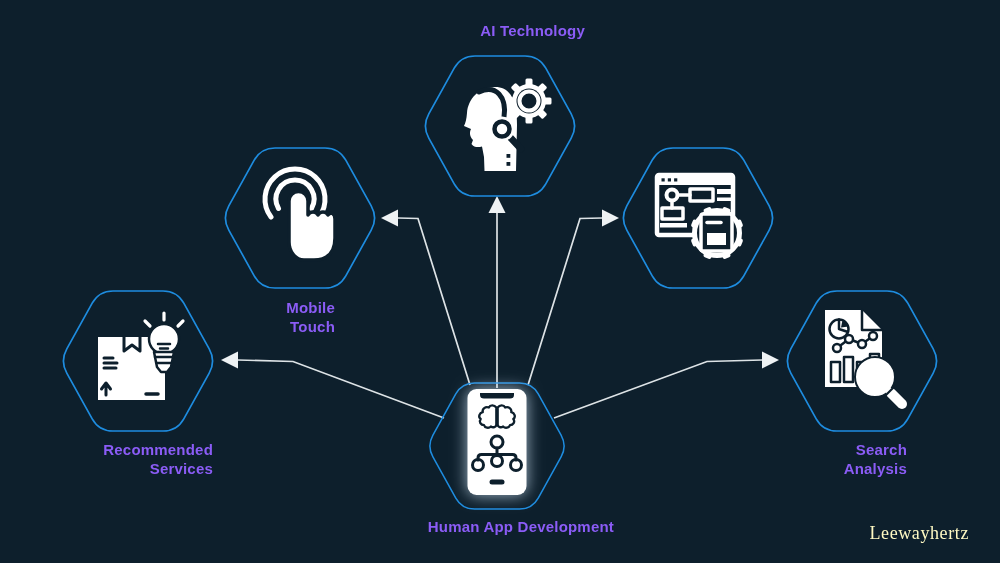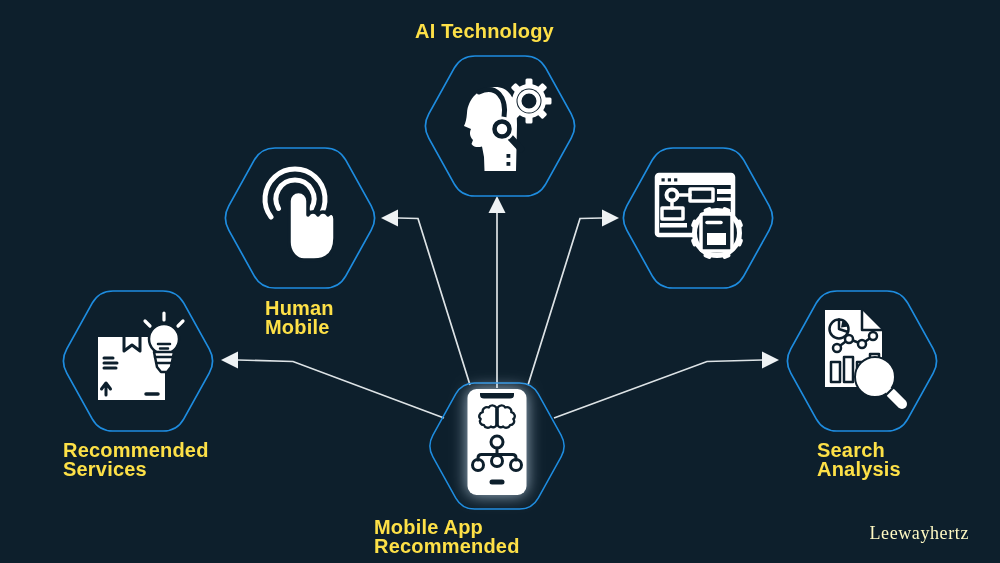--- a/index.html
+++ b/index.html
@@ -4,21 +4,21 @@
 <style>
   html,body{margin:0;padding:0;background:#0d1f2c;}
   #stage{
     position:relative;width:1000px;height:563px;overflow:hidden;
     background:#0d1f2c;
     font-family:"Liberation Sans","DejaVu Sans",sans-serif;
   }
   #diagram-svg{position:absolute;left:0;top:0;}
   .node-label{
     position:absolute;transform:translateX(-50%);
-    text-align:left;color:#fde047;font-size:20px;font-weight:600;
+    text-align:right;color:#8b5cf6;font-size:15px;font-weight:600;
     line-height:18.5px;letter-spacing:.2px;white-space:normal;
   }
   #watermark{
     position:absolute;top:523px;right:31px;
     font-family:"Liberation Serif","DejaVu Serif",serif;
     font-size:18px;color:#fef9c3;letter-spacing:.6px;font-weight:400;
   }
 </style>
 </head>
 <body>
@@ -178,19 +178,19 @@
       <path d="M -19,14 L -19,12 Q -19,8.5 -15.5,8.5 L 15.5,8.5 Q 19,8.5 19,12 L 19,14"></path>
       <circle cx="-19" cy="19" r="5.5"></circle>
       <circle cx="19" cy="19" r="5.5"></circle>
       <circle cx="0" cy="15" r="5.5"></circle>
     </g>
     <rect x="-7.5" y="33.5" width="15" height="5" rx="2.5" fill="#0d1f2c"></rect>
   </g>
 </svg>
 
   <div class="node-label" style="left:500px;top:22px;width:170px">AI Technology</div>
-  <div class="node-label" style="left:300px;top:299px;width:70px">Human Mobile</div>
+  <div class="node-label" style="left:300px;top:299px;width:70px">Mobile Touch</div>
   <div class="node-label" style="left:862px;top:441px;width:90px">Search Analysis</div>
   <div class="node-label" style="left:138px;top:441px;width:150px">Recommended Services</div>
-  <div class="node-label" style="left:494px;top:518px;width:240px">Mobile App Recommended</div>
+  <div class="node-label" style="left:494px;top:518px;width:240px">Human App Development</div>
 
   <div id="watermark">Leewayhertz</div>
 </div>
 
 </body></html>

